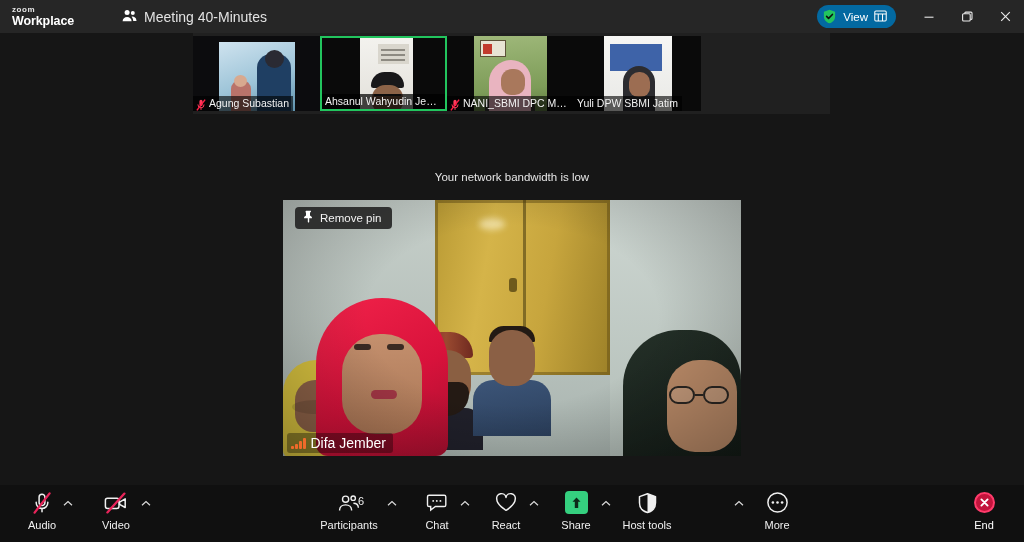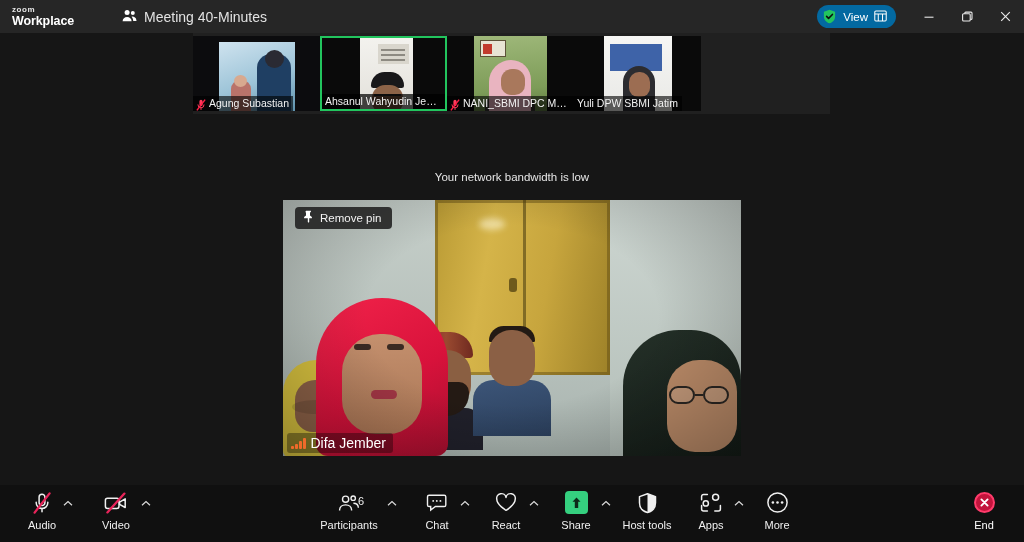--- a/index.html
+++ b/index.html
@@ -737,32 +737,20 @@
     <div class="tb-item" style="left:615px;">
       <div class="tb-icon">
         <svg width="21" height="22" viewBox="0 0 21 22" fill="none">
           <path d="M10.5 1.8l8 2.8v6.1c0 4.8-3.2 8.6-8 9.8-4.8-1.2-8-5-8-9.8V4.6z" stroke="#f0f0f0" stroke-width="1.5" stroke-linejoin="round"></path>
           <path d="M10.5 1.8l8 2.8v6.1c0 4.8-3.2 8.6-8 9.8z" fill="#f0f0f0"></path>
         </svg>
       </div>
       <div class="tb-label">Host tools</div>
     </div>
 
-    <div class="tb-item" style="left:679px;">
-      <div class="tb-icon">
-        <svg width="24" height="22" viewBox="0 0 24 22" fill="none" stroke="#f0f0f0" stroke-width="1.5" stroke-linecap="round">
-          <path d="M8.4 2.4H4.6a2 2 0 00-2 2v3.3"></path>
-          <path d="M2.6 13.6v3.3a2 2 0 002 2h3.8"></path>
-          <path d="M15.8 19h3.6a2 2 0 002-2v-3.4"></path>
-          <circle cx="16.6" cy="5.2" r="3"></circle>
-          <circle cx="6.8" cy="11.4" r="2.6"></circle>
-        </svg>
-      </div>
-      <div class="tb-label">Apps</div>
-    </div>
     <div class="tb-caret" style="left:733px;">
       <svg width="10" height="7" viewBox="0 0 10 7" stroke="#dcdcdc" stroke-width="1.2" fill="none">
           <path d="M1 5.2L5 1.6l4 3.6"></path>
         </svg>
     </div>
 
     <div class="tb-item" style="left:745px;">
       <div class="tb-icon">
         <svg width="23" height="23" viewBox="0 0 23 23" fill="none">
           <circle cx="11.5" cy="11.5" r="9.6" stroke="#f0f0f0" stroke-width="1.5"></circle>

